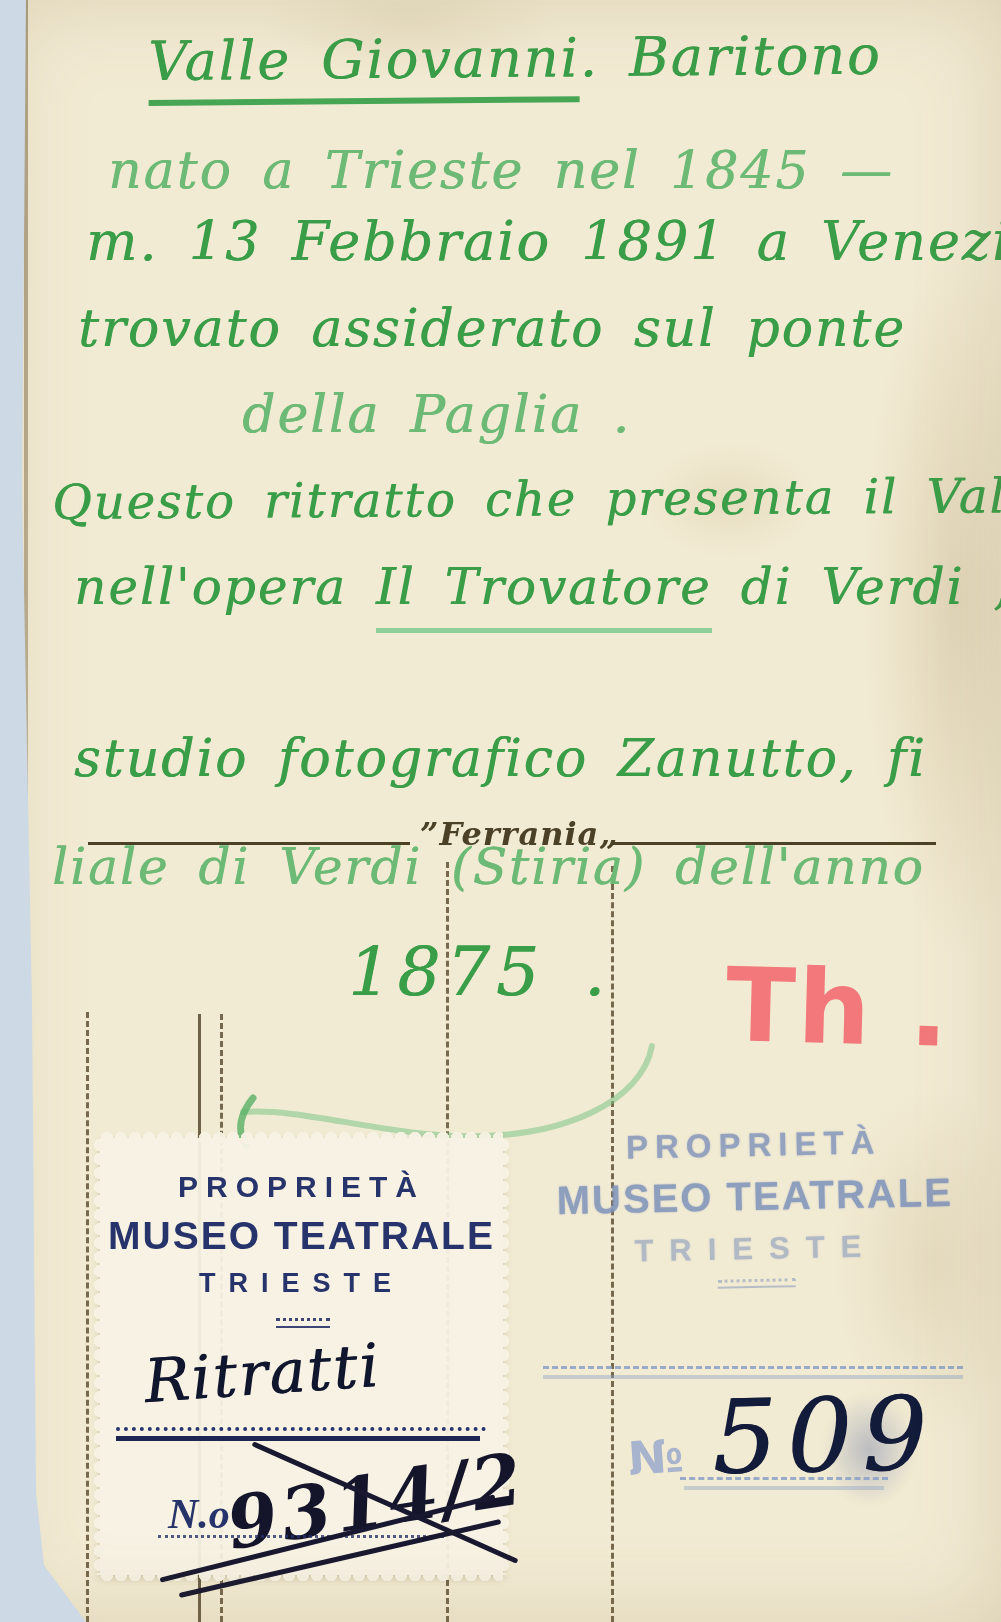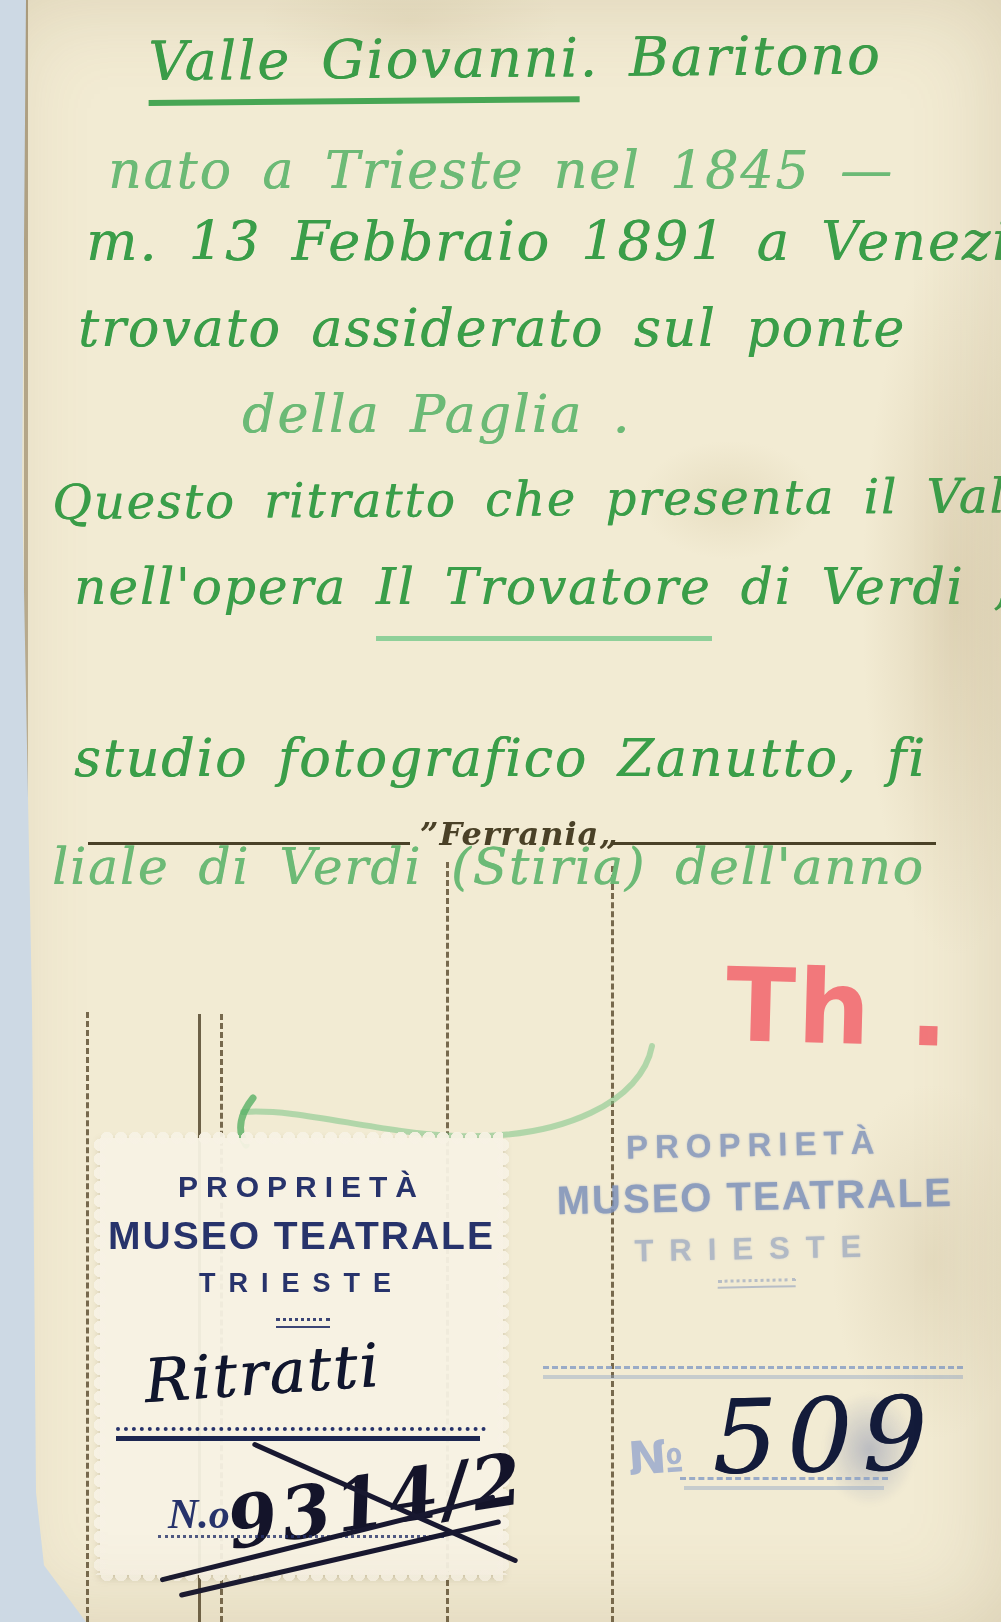--- a/index.html
+++ b/index.html
@@ -40,21 +40,21 @@
   .g-dark{color:#3a9e49;} .g-light{color:#6cba76;}
   .hw .u{border-bottom:6px solid #47a654;padding-bottom:7px;}
   .hw .u:empty{display:none;}
   .hw1{left:148px;top:30px;font-size:54px;transform:rotate(-.5deg);}
   .hw2{left:108px;top:140px;font-size:52px;}
   .hw3{left:86px;top:210px;font-size:54px;}
   .hw4{left:78px;top:298px;font-size:52px;}
   .hw5{left:242px;top:384px;font-size:52px;}
   .hw6{left:52px;top:474px;font-size:48px;transform:rotate(-.4deg);}
   .hw7{left:74px;top:558px;font-size:50px;}
-  .hw7 .u{border-bottom:5px solid #8fd099;padding-bottom:20px;}
+  .hw7 .u{border-bottom:5px solid #8fd099;padding-bottom:12px;}
   .hw8{left:80px;top:650px;font-size:50px;}
   .hw9{left:74px;top:728px;font-size:52px;text-align:center;}
   .hw10{left:52px;top:838px;font-size:50px;}
   .hw11{left:348px;top:932px;font-size:68px;letter-spacing:6px;}
 
   .flourish{position:absolute;left:0;top:0;z-index:3;pointer-events:none;}
 
   
   .red-th{position:absolute;left:726px;top:948px;font-size:102px;color:#f2646c;opacity:.85;z-index:4;
     font-family:"DejaVu Sans",sans-serif;font-weight:bold;letter-spacing:2px;transform:rotate(1.5deg);}
@@ -140,20 +140,21 @@
 
   <div class="hw g-dark hw1"><span class="u">Valle Giovanni</span><span>. Baritono</span></div>
   <div class="hw g-light hw2"><span>nato a Trieste nel 1845 —</span></div>
   <div class="hw g-dark hw3"><span>m. 13 Febbraio 1891 a Venezia</span></div>
   <div class="hw g-dark hw4"><span>trovato assiderato sul ponte</span></div>
   <div class="hw g-light hw5"><span>della Paglia .</span></div>
   <div class="hw g-dark hw6"><span>Questo ritratto che presenta il Valle</span></div>
   <div class="hw g-dark hw7"><span>nell'opera </span><span class="u">Il Trovatore</span><span> di Verdi ,</span></div>
   <div class="hw g-dark hw9"><span>studio fotografico Zanutto, fi</span></div>
   <div class="hw g-light hw10"><span>liale di Verdi (Stiria) dell'anno</span></div>
+  <div class="hw g-dark hw11"><span>1875 .</span></div>
 
   <div class="red-th">Th .</div>
 
   <div class="stamp">
     <div class="s1">PROPRIETÀ</div>
     <div class="s2">MUSEO TEATRALE</div>
     <div class="s3">TRIESTE</div>
     <div class="s-rule"></div>
   </div>
 

